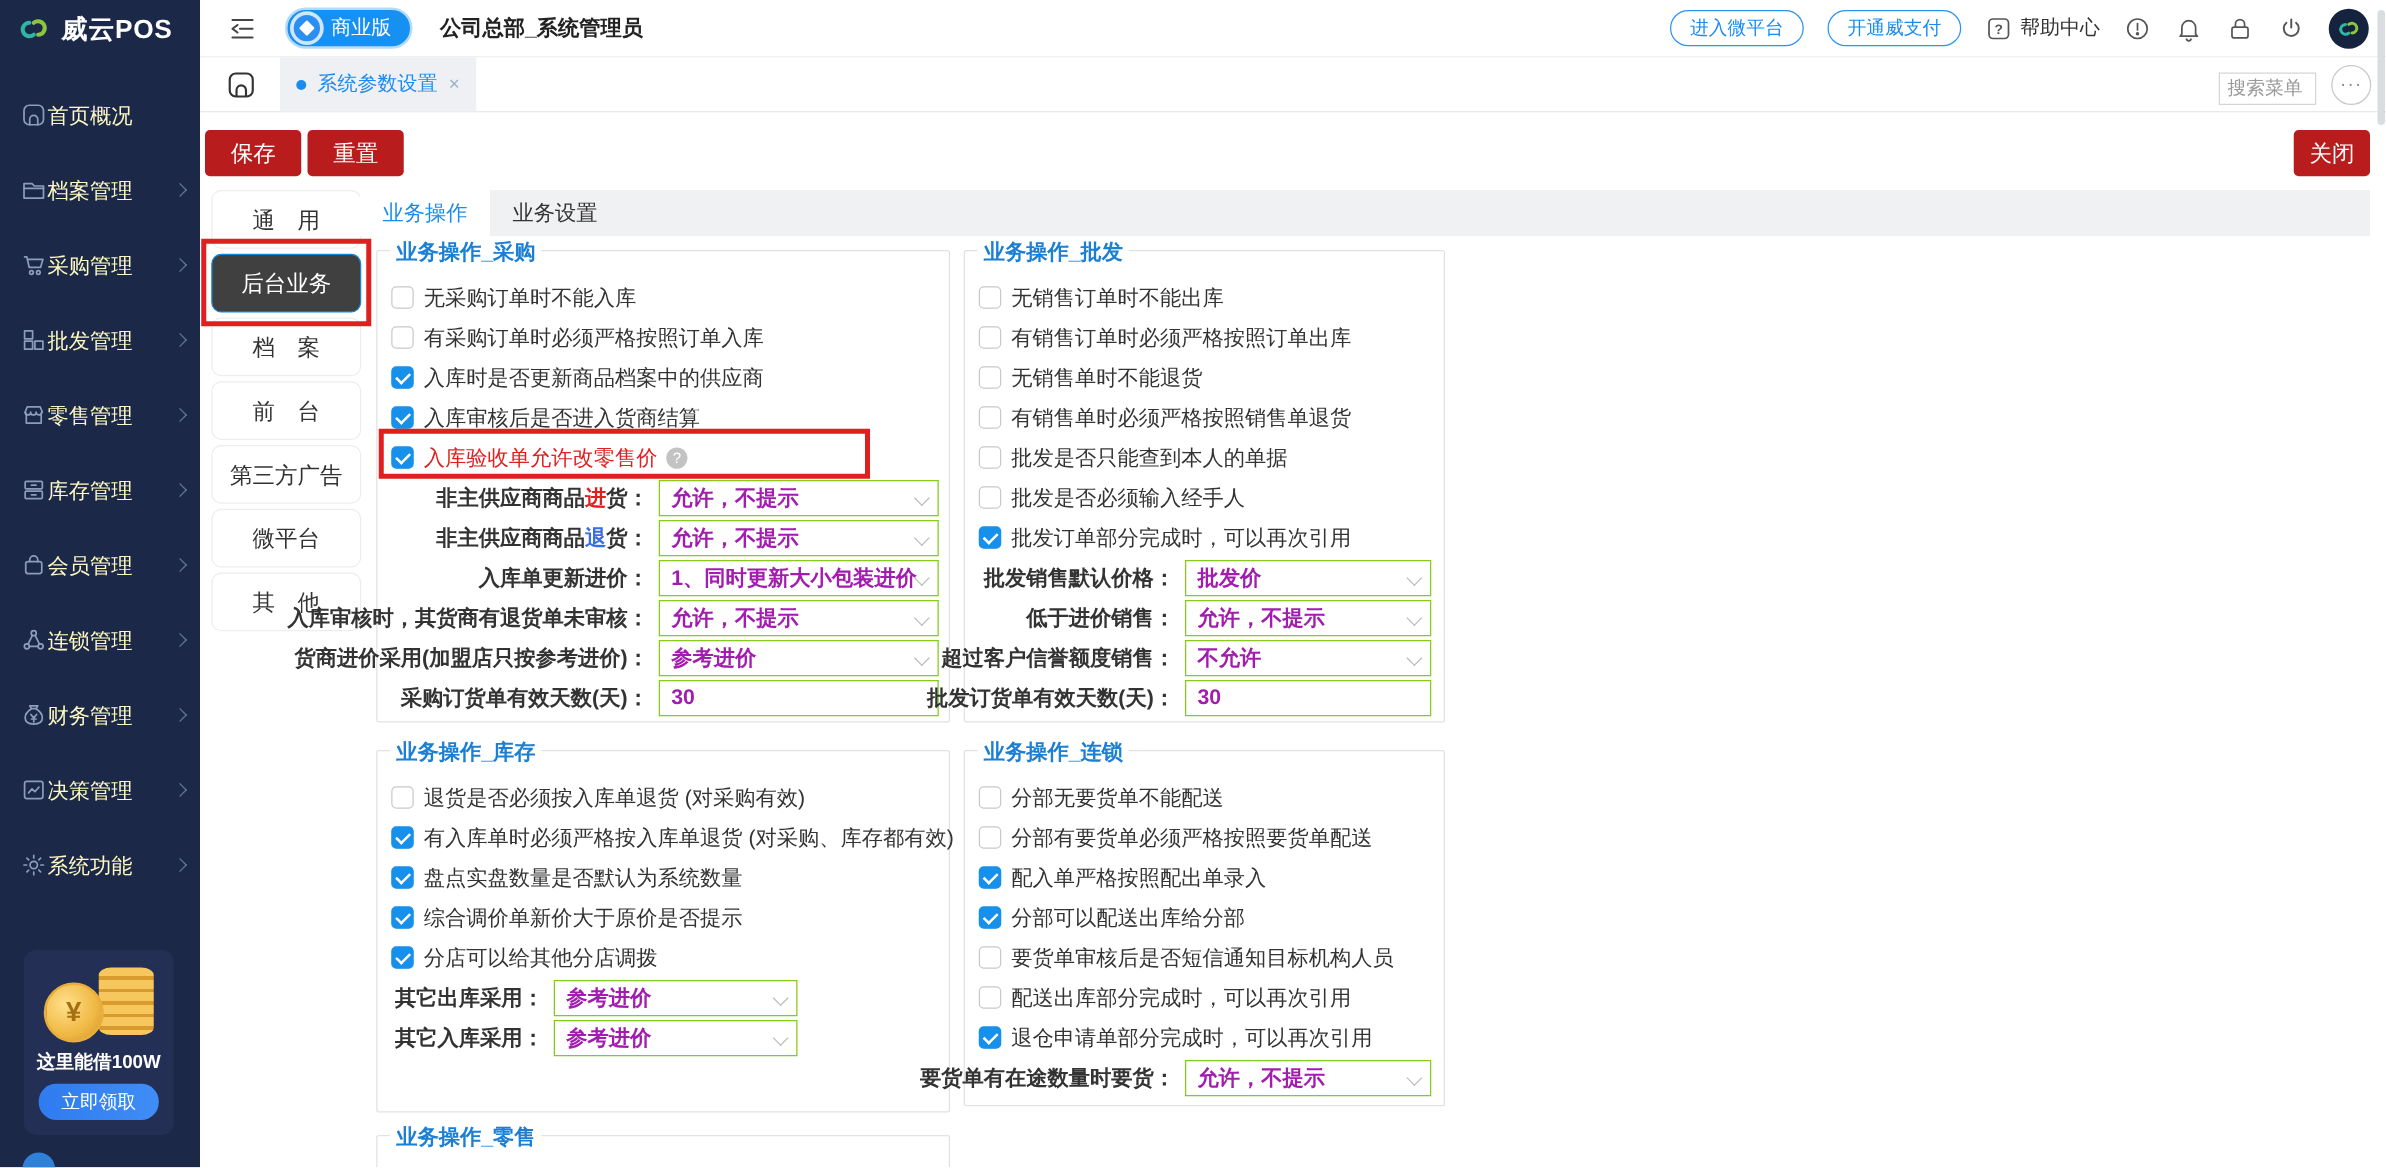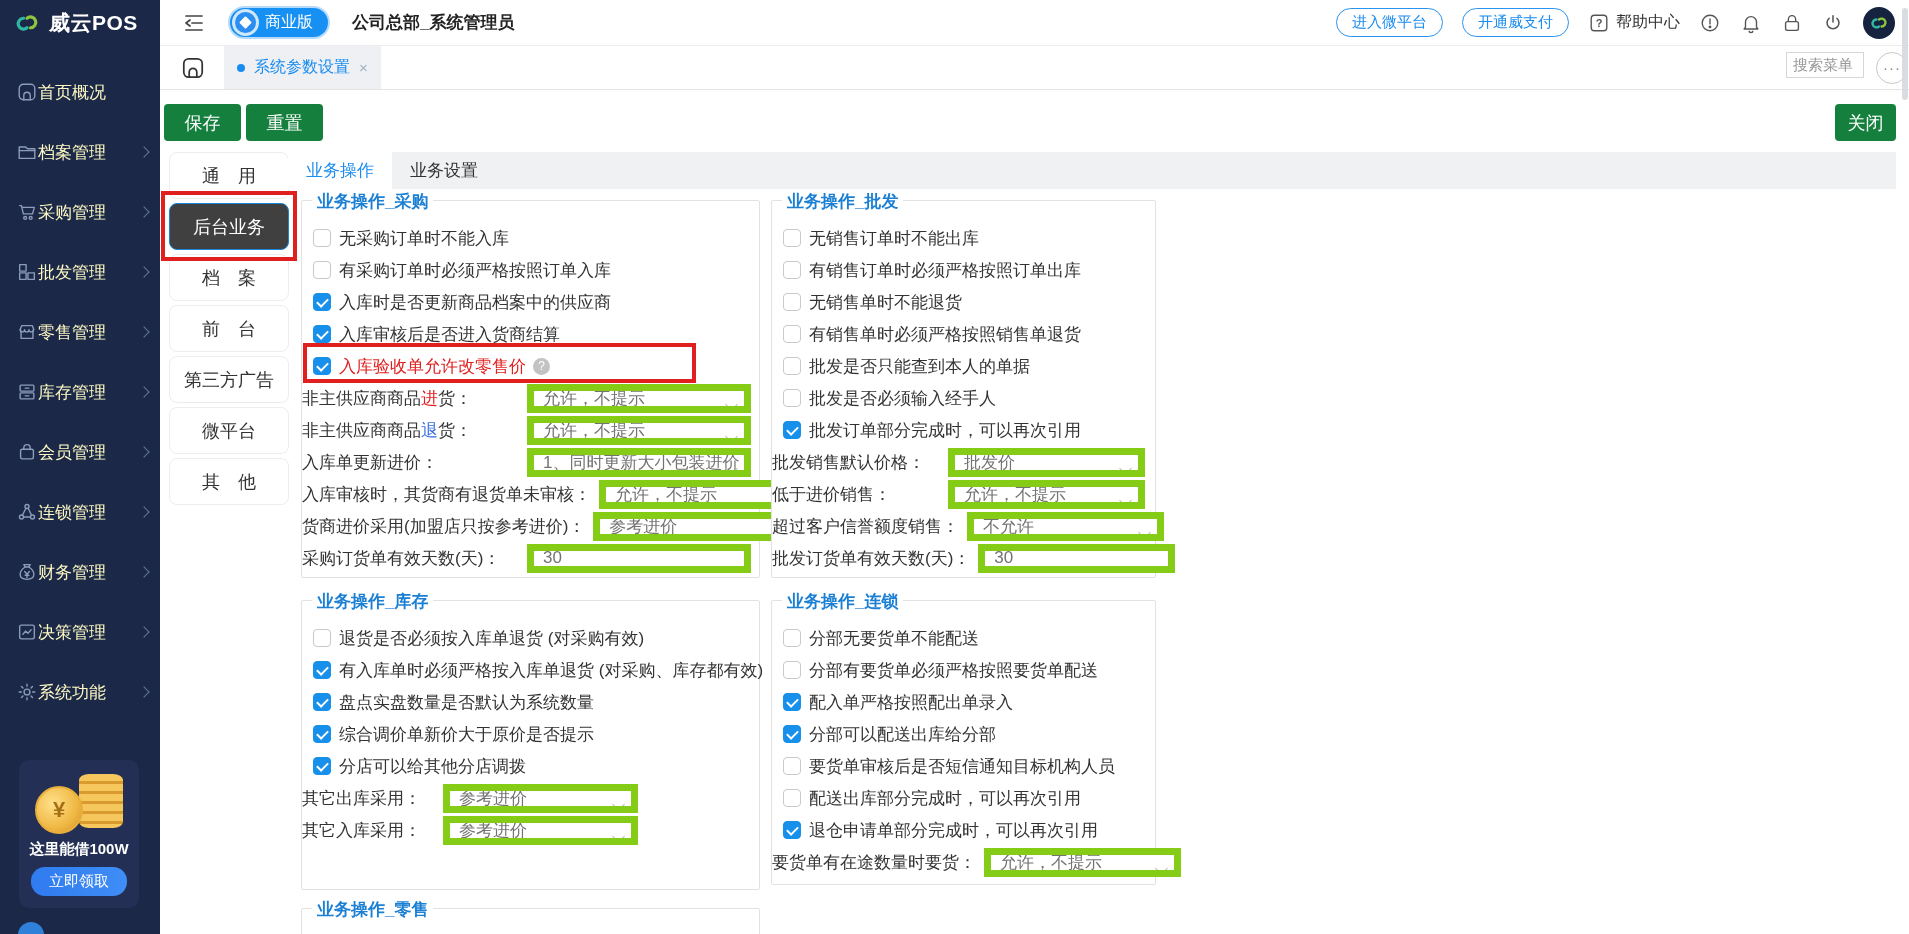--- a/index.html
+++ b/index.html
@@ -37,28 +37,28 @@
   .hicon{width:22px;height:22px;color:#555;cursor:pointer;}
   .avatar{width:32px;height:32px;border-radius:50%;background:#16233f;display:flex;align-items:center;justify-content:center;cursor:pointer;}
   .avatar svg{width:22px;height:22px;}
 
   
   .tabbar{position:absolute;left:160px;top:46px;width:1749px;height:44px;background:#fff;border-bottom:1px solid #e4e4e4;display:flex;align-items:center;box-sizing:border-box;}
   .home-btn{margin-left:20px;width:26px;height:26px;color:#333;cursor:pointer;}
   .tab{margin-left:18px;height:43px;background:#eef0f3;display:flex;align-items:center;gap:9px;padding:0 13px;font-size:16px;color:#1a8cf0;cursor:pointer;}
   .tab-dot{width:8px;height:8px;border-radius:50%;background:#1a8cf0;}
   .tab-close{color:#9ab0c8;font-size:15px;cursor:pointer;}
-  .tabbar-right{margin-left:auto;display:flex;align-items:flex-start;gap:12px;padding-right:1px;}
+  .tabbar-right{margin-left:auto;display:flex;align-items:flex-end;gap:12px;padding-right:12px;}
   .search-box{width:78px;height:26px;border:1px solid #d6d6d6;font-size:15px;color:#999;padding:0 6px;box-sizing:border-box;font-family:inherit;}
   .search-box::placeholder{color:#999;}
   .more-btn{width:30px;height:30px;border:1px solid #c9c9c9;border-radius:50%;color:#888;display:flex;align-items:center;justify-content:center;font-size:15px;letter-spacing:1px;cursor:pointer;background:#fff;}
 
   
   .content{position:absolute;left:160px;top:90px;width:1749px;height:844px;background:#fff;overflow:hidden;}
-  .btn{position:absolute;top:14px;height:37px;background:#15803d;color:#fff;border:none;border-radius:4px;font-size:18px;font-family:inherit;cursor:pointer;}
+  .btn{position:absolute;top:14px;height:37px;background:#b91c1c;color:#fff;border:none;border-radius:4px;font-size:18px;font-family:inherit;cursor:pointer;}
   .btn-save{left:4px;width:77px;}
   .btn-reset{left:86px;width:77px;}
   .btn-close{right:13px;width:61px;}
 
   .settings-nav{position:absolute;left:9px;top:62px;width:120px;}
   .snav-item{height:47px;margin-bottom:4px;border:1px solid #ededed;border-radius:8px;display:flex;align-items:center;justify-content:center;font-size:18px;color:#333;background:#fff;cursor:pointer;box-sizing:border-box;}
   .snav-item.active{background:#404040;border-color:#1586d8;color:#fff;}
 
   .ctabs{position:absolute;left:128px;top:62px;right:13px;height:37px;background:#f0f1f3;display:flex;}
   .ctab{padding:0 18px;display:flex;align-items:center;font-size:17px;color:#333;cursor:pointer;}
@@ -68,23 +68,23 @@
   .sec-title{position:absolute;top:-11px;left:10px;background:#fff;padding:0 5px;color:#1b7fd4;font-weight:bold;font-size:17px;white-space:nowrap;}
   .rows{padding-top:21px;}
   .row{height:32px;display:flex;align-items:center;font-size:17px;color:#333;box-sizing:border-box;}
   .row.chk{padding-left:11px;}
   .cb{width:18px;height:18px;border:1px solid #c9c9c9;border-radius:4px;background:#fff;flex:none;box-sizing:border-box;cursor:pointer;position:relative;}
   .cb.on{background:#1690ea;border-color:#1690ea;}
   .cb.on::after{content:"";position:absolute;left:5px;top:2px;width:5px;height:9px;border:solid #fff;border-width:0 2px 2px 0;transform:rotate(45deg);}
   .chk .lbl{margin-left:8px;white-space:nowrap;}
   .lbl.red{color:#e02020;}
   .help-q{width:17px;height:17px;border-radius:50%;background:#c3c3c3;color:#fff;font-size:12px;display:flex;align-items:center;justify-content:center;margin-left:7px;flex:none;cursor:pointer;}
-  .row.fld{justify-content:space-between;padding-right:var(--rpad,8px);}
+  .row.fld{justify-content:flex-end;padding-right:var(--rpad,8px);font-weight:bold;}
   .flabel{white-space:nowrap;margin-right:8px;color:#333;}
-  .ctrl{width:var(--ctrlw,200px);height:29px;border:7px solid #84cc16;display:flex;align-items:center;padding:0 24px 0 9px;position:relative;font-size:17px;color:#737373;background:#fff;box-sizing:border-box;white-space:nowrap;overflow:hidden;cursor:pointer;flex:none;}
+  .ctrl{width:var(--ctrlw,200px);height:29px;border:1px solid #84cc16;display:flex;align-items:center;padding:0 24px 0 9px;position:relative;font-size:17px;color:#a21caf;background:#fff;box-sizing:border-box;white-space:nowrap;overflow:hidden;cursor:pointer;flex:none;}
   .ctrl.input{padding-right:9px;cursor:text;}
   .chev-down{position:absolute;right:8px;top:9px;width:8px;height:8px;border-right:1.5px solid #bbb;border-bottom:1.5px solid #bbb;transform:rotate(45deg);}
   .sec-purchase{--ctrlw:224px;--rpad:8px;}
   .sec-wholesale{--ctrlw:197px;--rpad:10px;}
   .sec-inventory{--ctrlw:195px;--rpad:121px;}
   .sec-chain{--ctrlw:197px;--rpad:10px;}
 
   .ann{position:absolute;border:4px solid #e01f1f;box-sizing:border-box;pointer-events:none;}
   .ann-menu{left:1px;top:101px;width:136px;height:70px;}
   .ann-row{left:143px;top:253px;width:393px;height:40px;}

